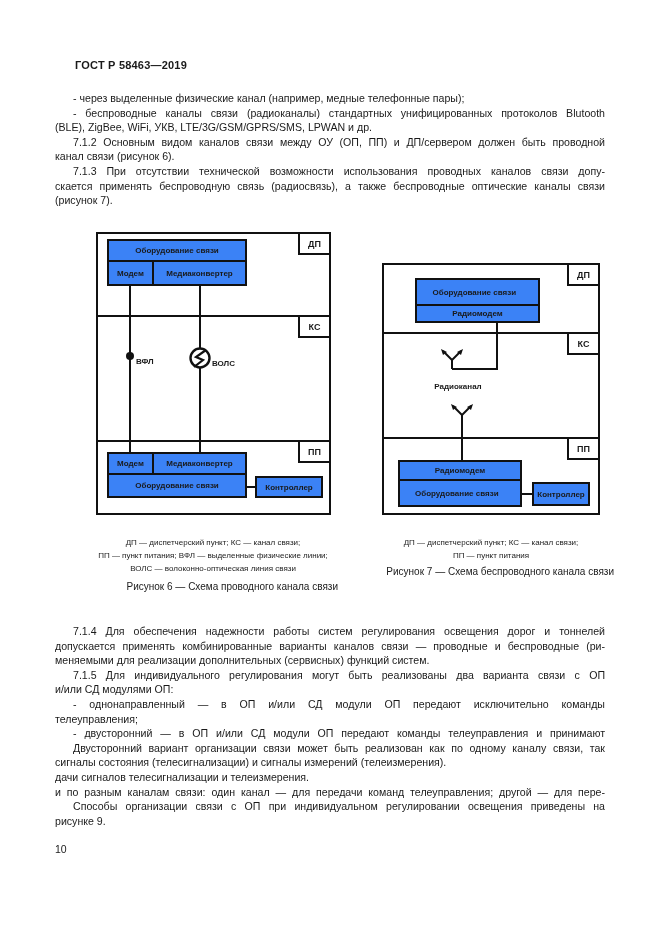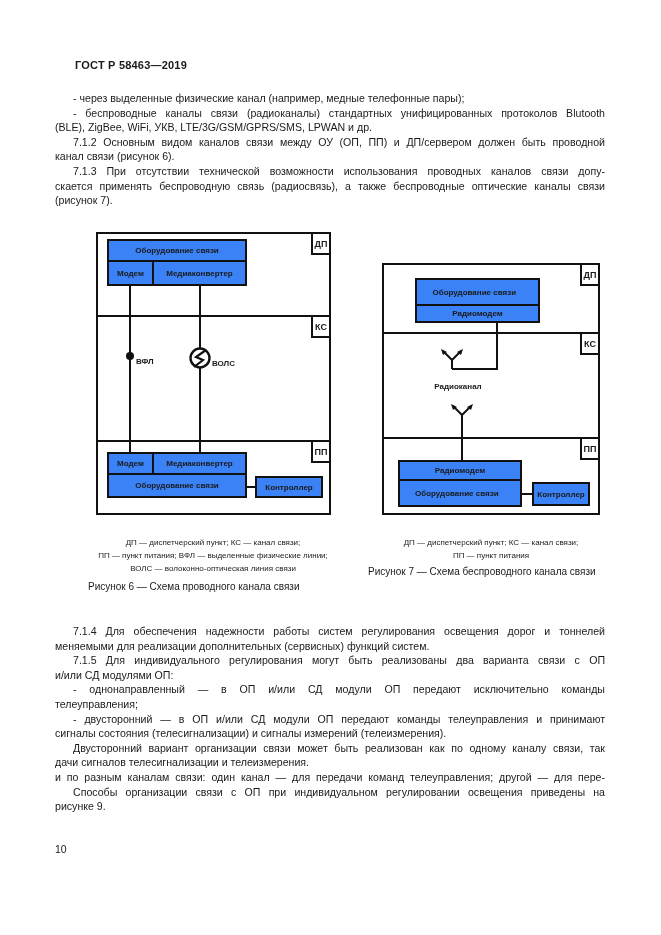--- a/index.html
+++ b/index.html
@@ -9,30 +9,30 @@
   .tblock{position:absolute;left:55px;width:550px;font-size:10.6px;line-height:14.6px;}
   .tblock .line{white-space:nowrap;text-align:justify;text-align-last:justify;}
   .tblock .line.last{text-align-last:left;}
   .tblock .line.ind{text-indent:18px;}
   .pagenum{position:absolute;left:55px;top:843px;font-size:10.5px;}
 
   
   .fig{position:absolute;}
   .frame{position:absolute;inset:0;border:2px solid #111;}
   .divider{position:absolute;left:0;right:0;height:2px;background:#111;}
-  .tag{position:absolute;right:0;width:20px;height:23px;border:2px solid #111;background:#fff;
+  .tag{position:absolute;right:0;width:33px;height:23px;border:2px solid #111;background:#fff;
        display:flex;align-items:center;justify-content:center;font-size:9px;font-weight:bold;box-sizing:border-box;}
   .box{position:absolute;border:2px solid #111;background:#3b82f6;box-sizing:border-box;
        display:flex;align-items:center;justify-content:center;text-align:left;
        font-size:8px;font-weight:bold;line-height:9px;}
   .box .wrapnarrow{display:inline-block;width:90px;}
   .svgov{position:absolute;left:0;top:0;}
   .dlabel{position:absolute;font-size:8px;font-weight:bold;white-space:nowrap;}
   .legend{position:absolute;font-size:8px;line-height:13px;text-align:center;color:#222;}
-  .figcap{position:absolute;font-size:10px;text-align:left;white-space:nowrap;}
+  .figcap{position:absolute;font-size:10px;text-align:right;white-space:nowrap;}
 </style>
 </head>
 <body>
 
 <div class="page">
 
   <div class="hdr">ГОСТ Р 58463—2019</div>
 
   <div class="tblock" style="top:91px;">
       <div class="line ind last">- через выделенные физические канал (например, медные телефонные пары);</div>
@@ -131,28 +131,29 @@
   <div class="figcap" style="left:88px;top:581px;width:250px;">Рисунок 6 — Схема проводного канала связи</div>
 
   <div class="legend" style="left:375px;top:536px;width:232px;">
       <div>ДП — диспетчерский пункт; КС — канал связи;</div>
       <div>ПП — пункт питания</div>
     </div>
   <div class="figcap" style="left:368px;top:566px;width:246px;">Рисунок 7 — Схема беспроводного канала связи</div>
 
   <div class="tblock" style="top:624px;">
       <div class="line ind">7.1.4 Для обеспечения надежности работы систем регулирования освещения дорог и тоннелей</div>
+      <div class="line">допускается применять комбинированные варианты каналов связи — проводные и беспроводные (ри-</div>
       <div class="line last">меняемыми для реализации дополнительных (сервисных) функций систем.</div>
       <div class="line ind">7.1.5 Для индивидуального регулирования могут быть реализованы два варианта связи с ОП</div>
       <div class="line last">и/или СД модулями ОП:</div>
       <div class="line ind">- однонаправленный — в ОП и/или СД модули ОП передают исключительно команды</div>
       <div class="line last">телеуправления;</div>
       <div class="line ind">- двусторонний — в ОП и/или СД модули ОП передают команды телеуправления и принимают</div>
+      <div class="line ind">Двусторонний вариант организации связи может быть реализован как по одному каналу связи, так</div>
       <div class="line last">сигналы состояния (телесигнализации) и сигналы измерений (телеизмерения).</div>
-      <div class="line ind">Двусторонний вариант организации связи может быть реализован как по одному каналу связи, так</div>
       <div class="line last">дачи сигналов телесигнализации и телеизмерения.</div>
       <div class="line">и по разным каналам связи: один канал — для передачи команд телеуправления; другой — для пере-</div>
       <div class="line ind">Способы организации связи с ОП при индивидуальном регулировании освещения приведены на</div>
       <div class="line last">рисунке 9.</div>
     </div>
 
   <div class="pagenum">10</div>
 </div>
 
 </body></html>

